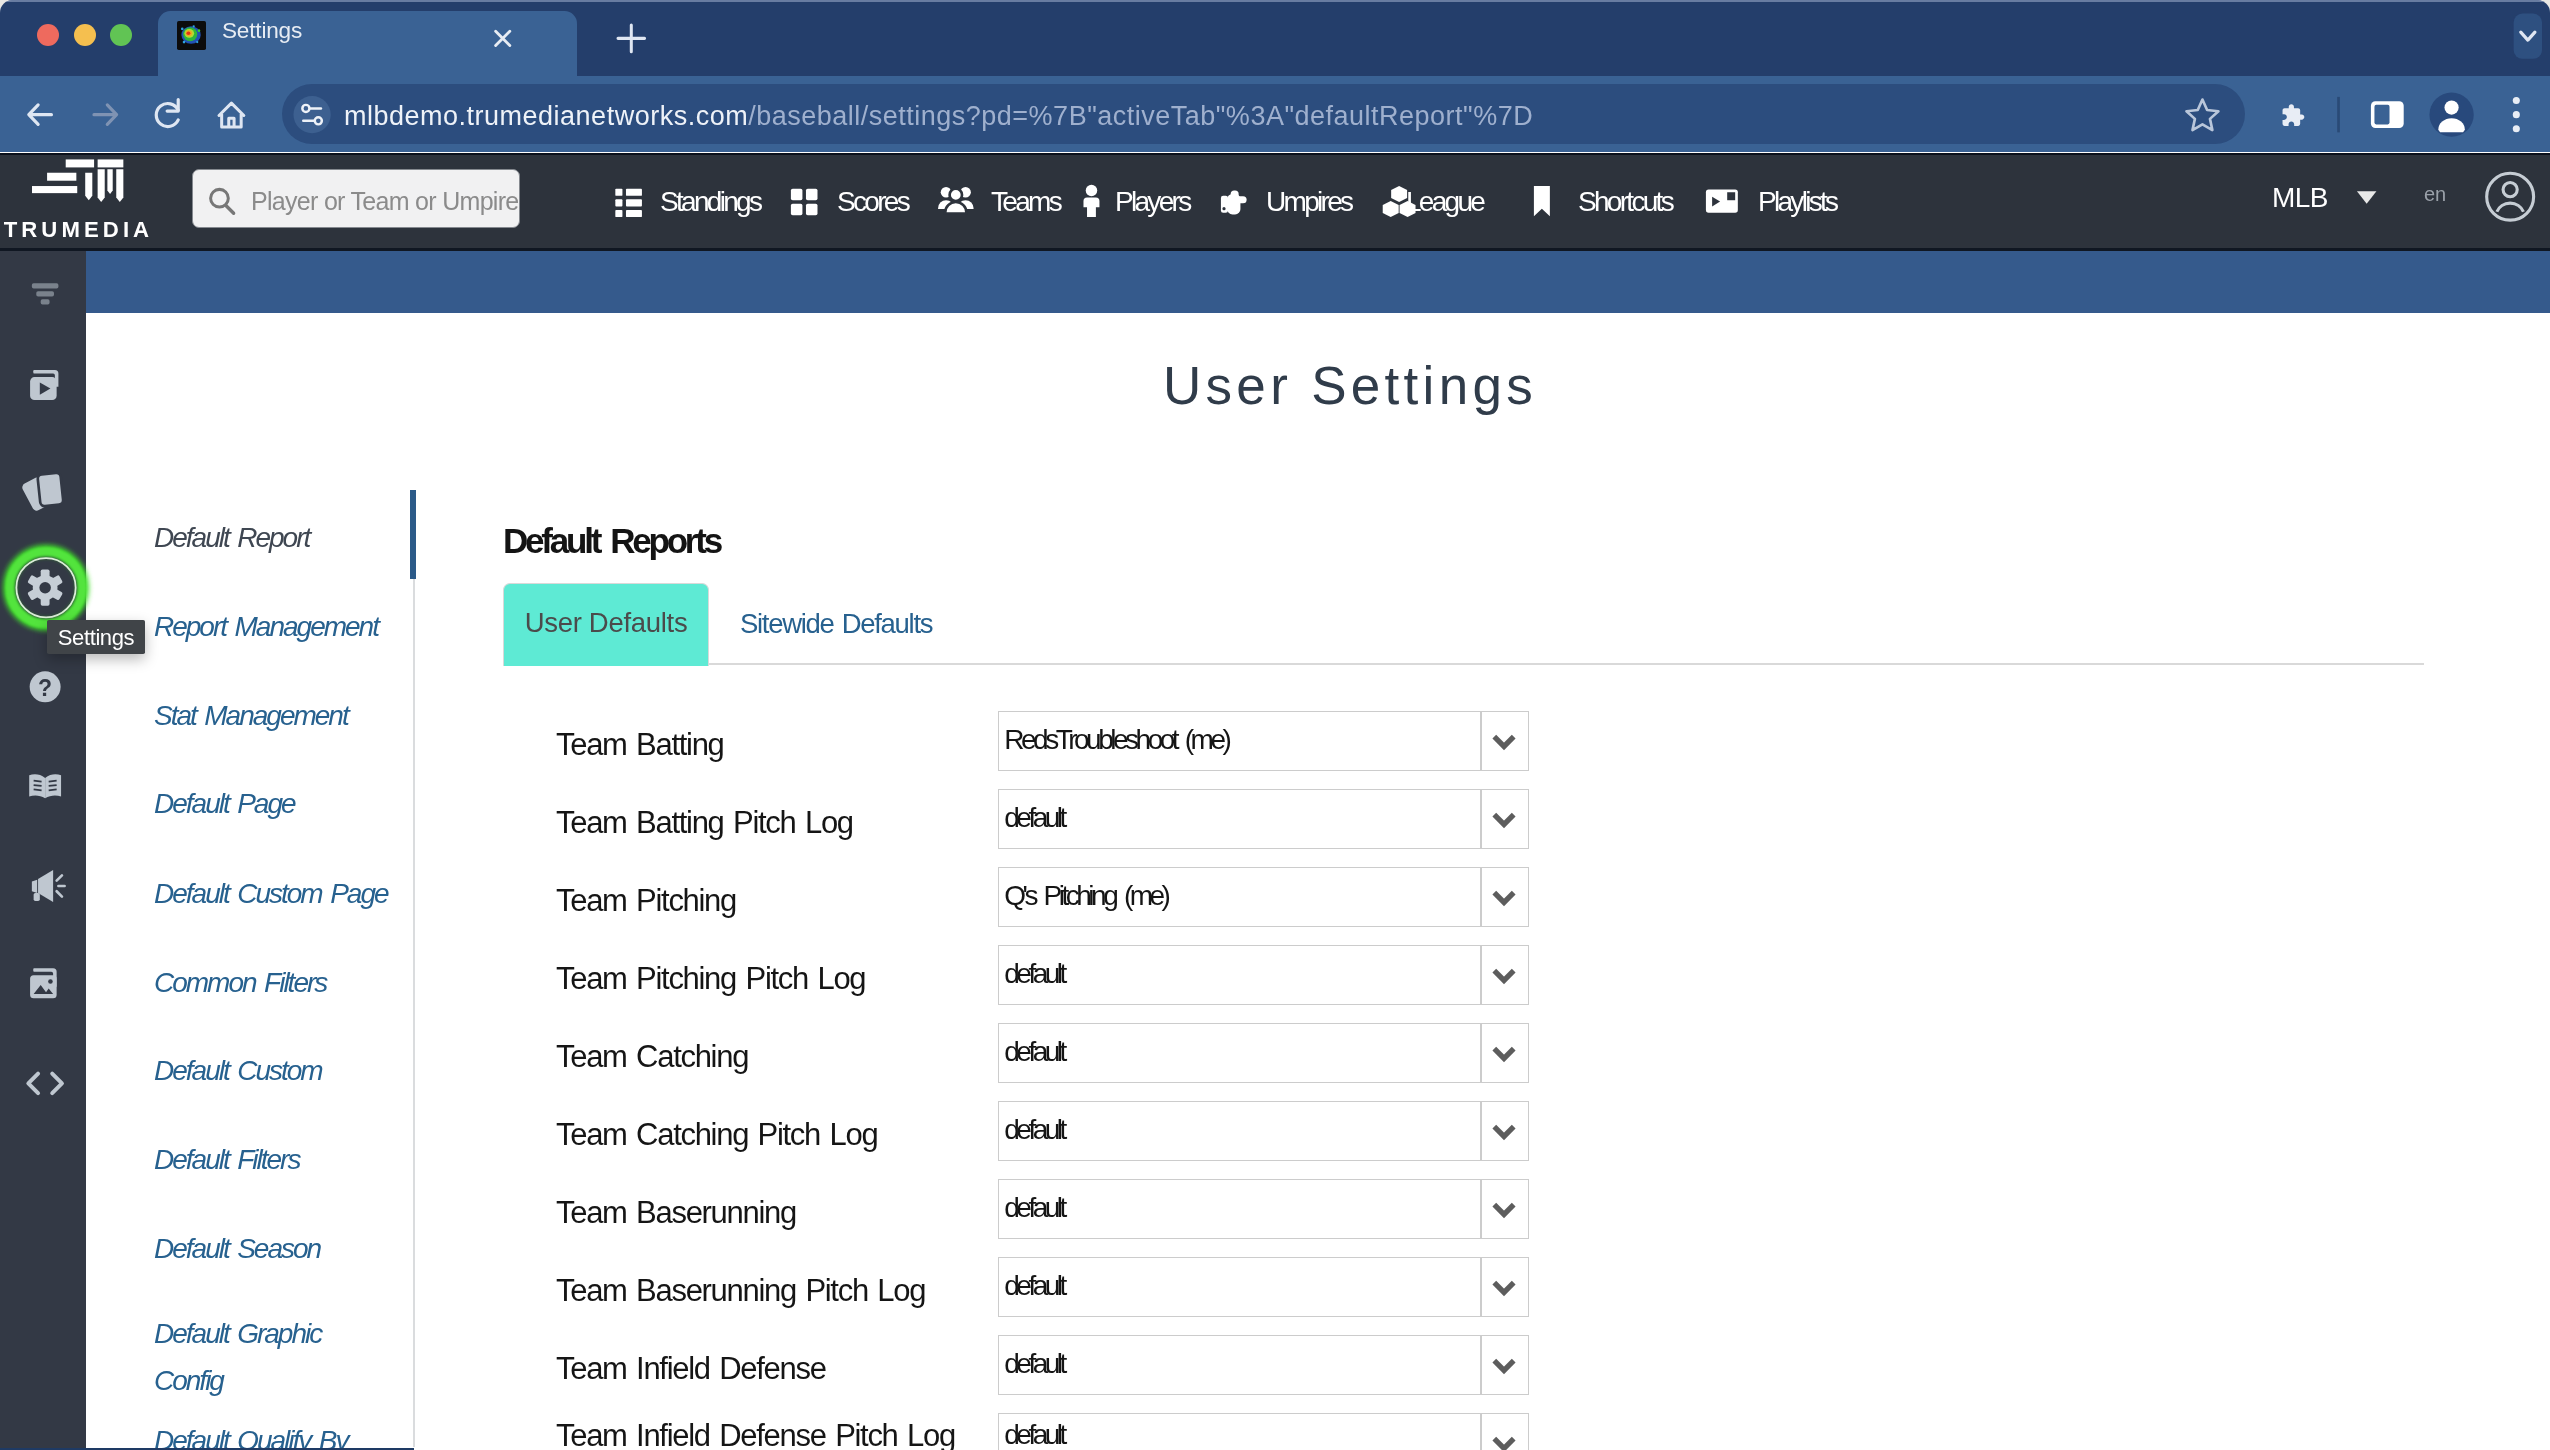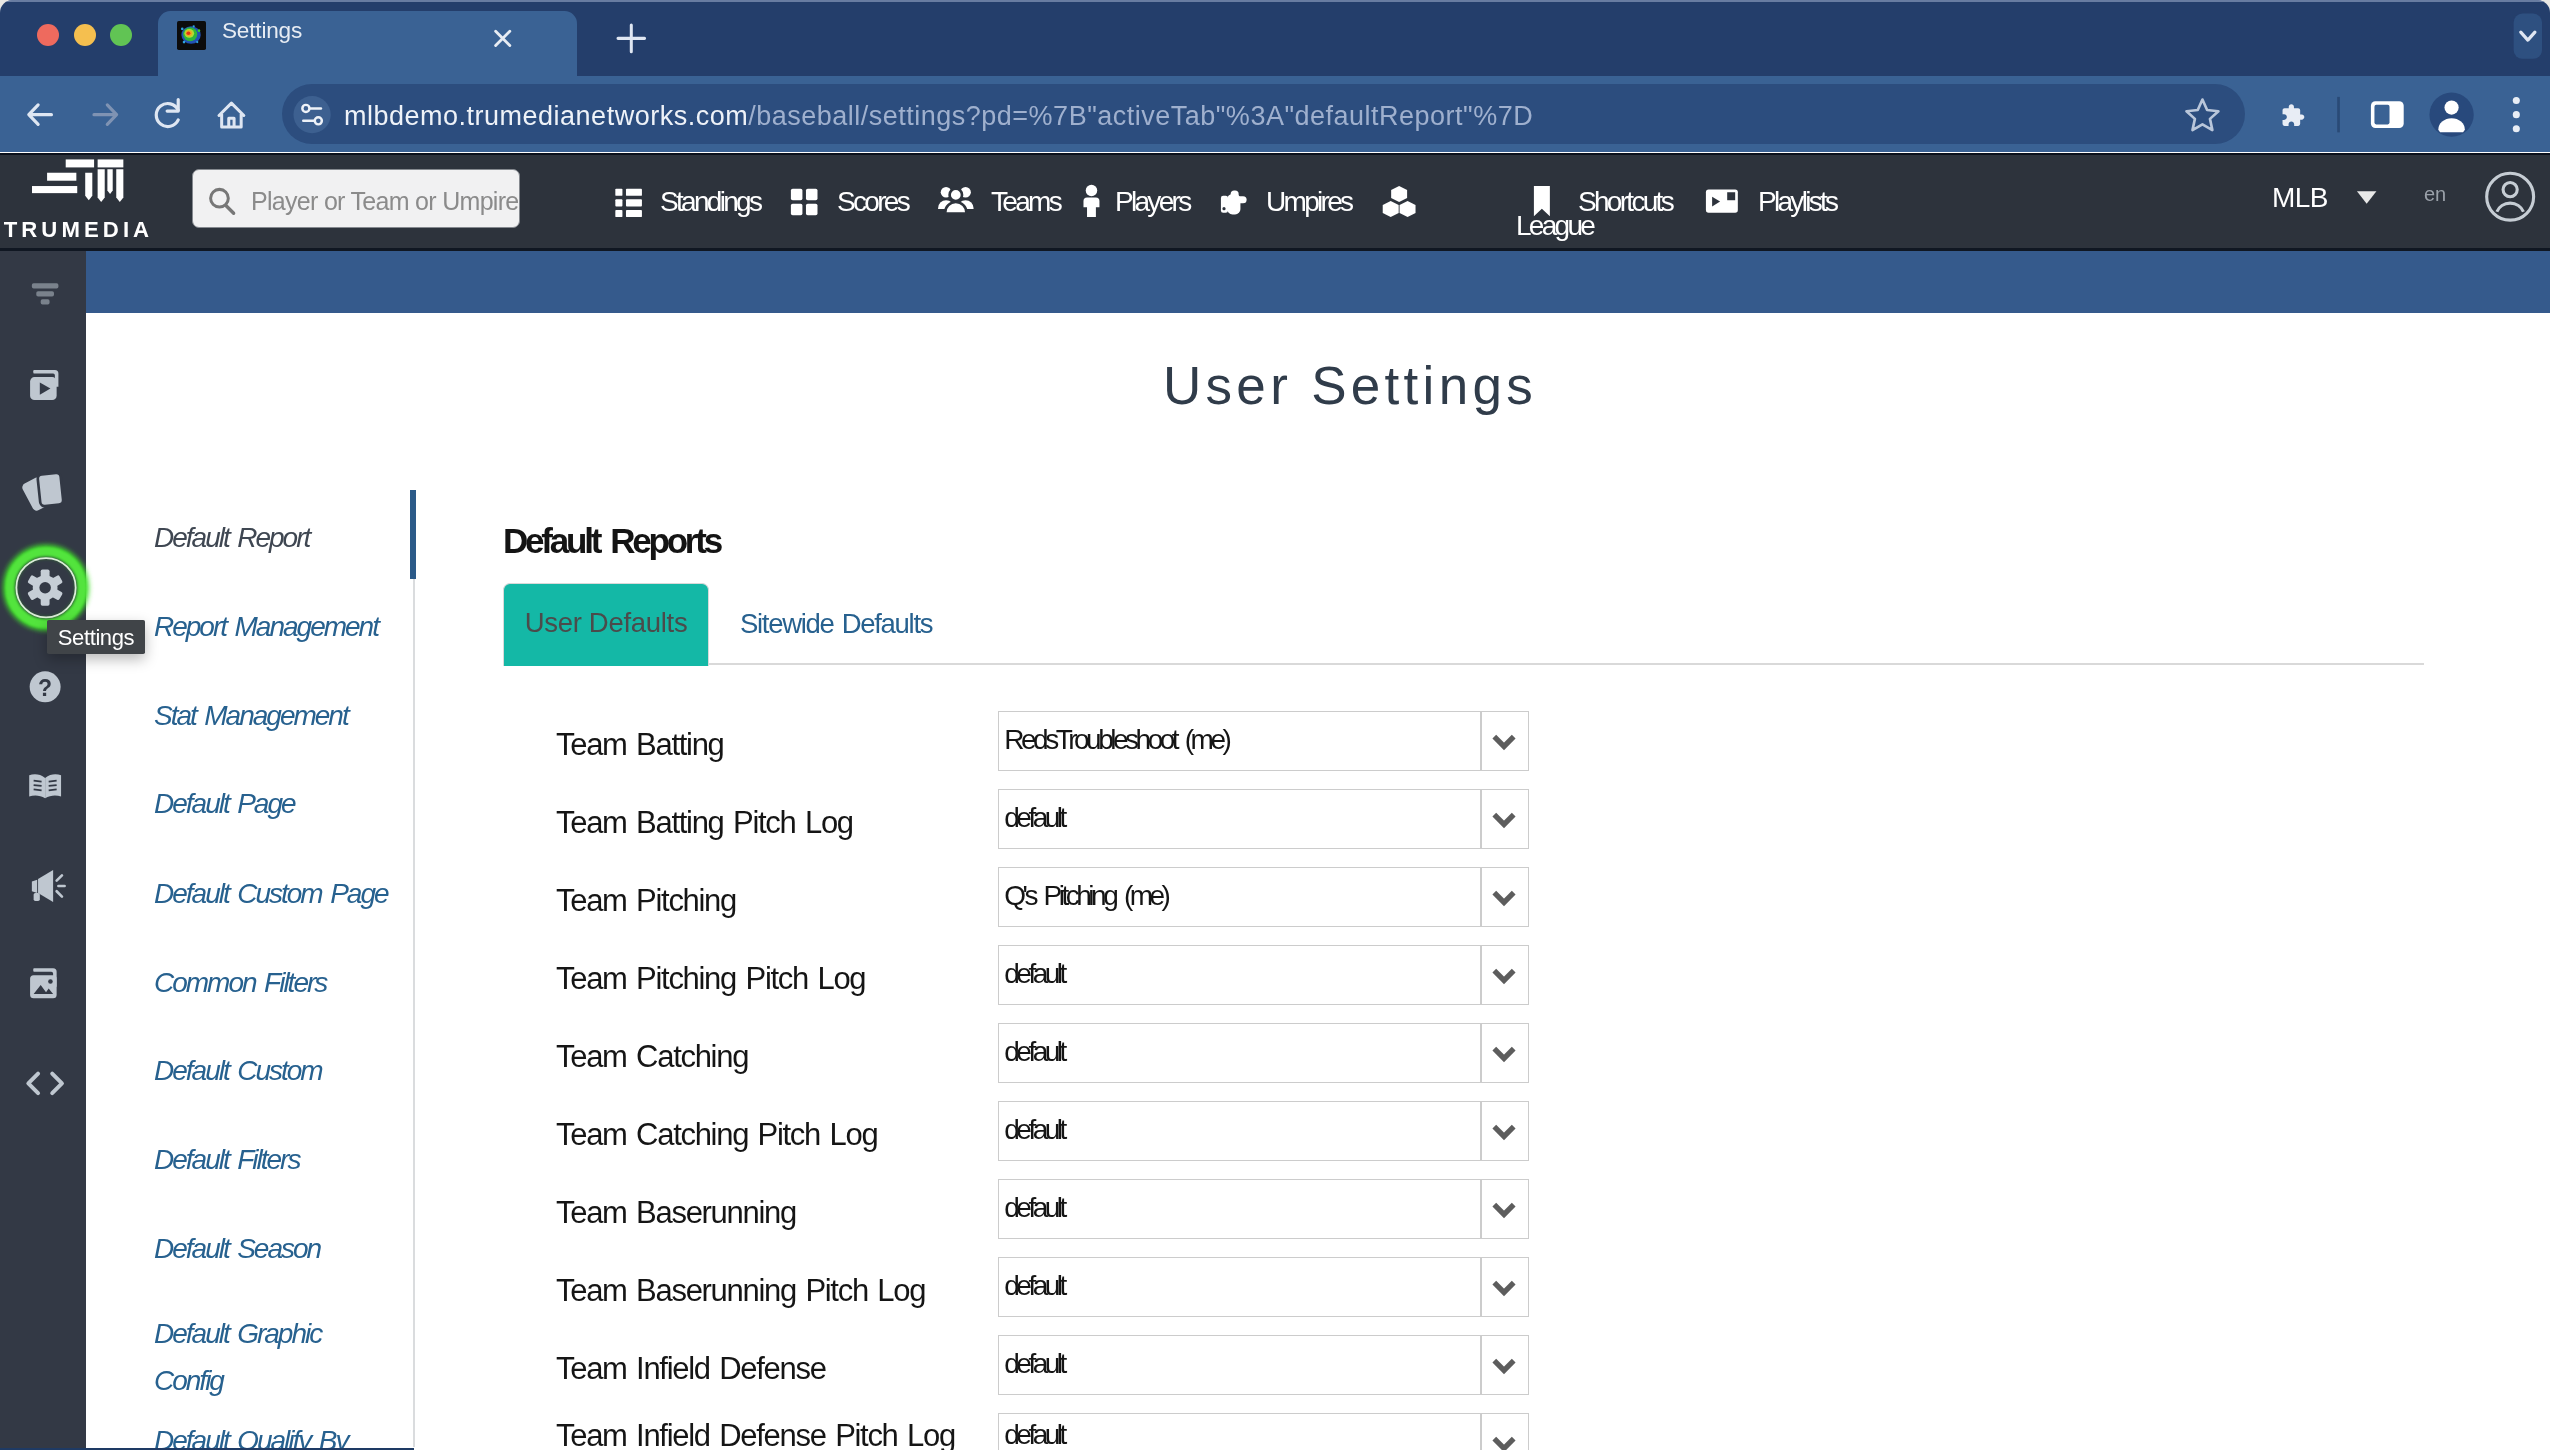--- a/index.html
+++ b/index.html
@@ -26,21 +26,21 @@
   .hnav { position:absolute; top:186px; font-size:28px; letter-spacing:-2.7px; word-spacing:2.7px; color:#ffffff; white-space:nowrap; }
   #mlb { position:absolute; left:2272px; top:182px; font-size:28px; color:#fff; letter-spacing:-0.6px; }
   #en { position:absolute; left:2424px; top:183px; font-size:20px; color:#9aa1a9; }
   #title { position:absolute; left:1163px; top:355px; font-size:53px; letter-spacing:4.3px; color:#303c4a; }
   .navitem { position:absolute; left:154px; font-size:28px; letter-spacing:-2px; word-spacing:2.7px; color:#27618f; white-space:nowrap;font-style:italic; }
   .navitem.active { color:#3f4752; }
   #navind { position:absolute; left:410px; top:490px; width:6.2px; height:89px; background:#2b5a88; }
   #navdiv { position:absolute; left:413px; top:579px; width:1.8px; height:868px; background:#dadcde; }
   #drheading { position:absolute; left:503px; top:521px; font-size:35px; font-weight:bold; letter-spacing:-3.2px; word-spacing:4.4px; color:#141414; }
   #tabline { position:absolute; left:503px; top:663px; width:1921px; height:1.8px; background:#d9d9d9; }
-  #acttab { position:absolute; left:503px; top:583px; width:206px; height:83px; background:#14b8a6; border:1.8px solid #d9d9d9; border-bottom:none; border-radius:7px 7px 0 0; }
+  #acttab { position:absolute; left:503px; top:583px; width:206px; height:83px; background:#5eead4; border:1.8px solid #d9d9d9; border-bottom:none; border-radius:7px 7px 0 0; }
   #acttab span { position:absolute; left:0; width:100%; text-align:center; top:23px; font-size:27.5px; letter-spacing:-0.3px; color:#4b4b4b; }
   #sitewide { position:absolute; left:740px; top:608px; font-size:27.5px; letter-spacing:-1.3px; word-spacing:1.8px; color:#27618f; }
   .rowlabel { position:absolute; left:556px; font-size:31px; letter-spacing:-1.3px; word-spacing:2.2px; color:#151515; white-space:nowrap; }
   .sel { position:absolute; left:998px; width:531px; height:60px; background:#fff; border:1.8px solid #cccccc; }
   .sel .val { position:absolute; left:5.3px; top:11.5px; font-size:28px; letter-spacing:-3.5px; word-spacing:4.4px; color:#151515; white-space:nowrap; }
   .sel .sep { position:absolute; right:46px; top:0; width:1.8px; height:100%; background:#cccccc; }
   #bottombar { position:absolute; left:0; top:1448px; width:414px; height:2.7px; background:#1e3a64; }
   #tooltip { position:absolute; left:47px; top:620px; width:98px; height:34px; background:#404448; border-radius:1.8px; box-shadow:0 5.3px 14px rgba(0,0,0,0.28); }
   #tooltip span { position:absolute; width:100%; text-align:center; top:5.3px; font-size:22px; color:#fff; letter-spacing:-0.4px; }
 </style>
@@ -178,21 +178,21 @@
       <rect x="1924" y="39" width="36" height="26" rx="3"></rect>
       <rect x="1948" y="42" width="9" height="9" fill="#2d333c"></rect>
       <path d="M1931 47 L1940 52.5 L1931 58 Z" fill="#2d333c"></path>
     </g>
   </svg>
   <div class="hnav" style="left:660px;">Standings</div>
   <div class="hnav" style="left:837px;">Scores</div>
   <div class="hnav" style="left:991px;">Teams</div>
   <div class="hnav" style="left:1115px;">Players</div>
   <div class="hnav" style="left:1266px;">Umpires</div>
-  <div class="hnav" style="left:1516px;margin-top:24px;">League</div>
+  <div class="hnav" style="left:1406px;">League</div>
   <div class="hnav" style="left:1578px;">Shortcuts</div>
   <div class="hnav" style="left:1758px;">Playlists</div>
   <div id="mlb">MLB</div>
   <div id="en">en</div>
   <svg class="abs" style="left:2341px; top:155px;" width="209" height="94" viewBox="0 0 236 106">
     <polygon points="18,41 40,41 29,55" fill="#e8e8e8"></polygon>
     <circle cx="191" cy="47" r="26.5" stroke="#c6cdd4" stroke-width="3.5" fill="none"></circle>
     <circle cx="191" cy="39" r="8" stroke="#c6cdd4" stroke-width="3.5" fill="none"></circle>
     <path d="M176 64 A 16 15 0 0 1 206 64" stroke="#c6cdd4" stroke-width="3.5" fill="none"></path>
   </svg>

